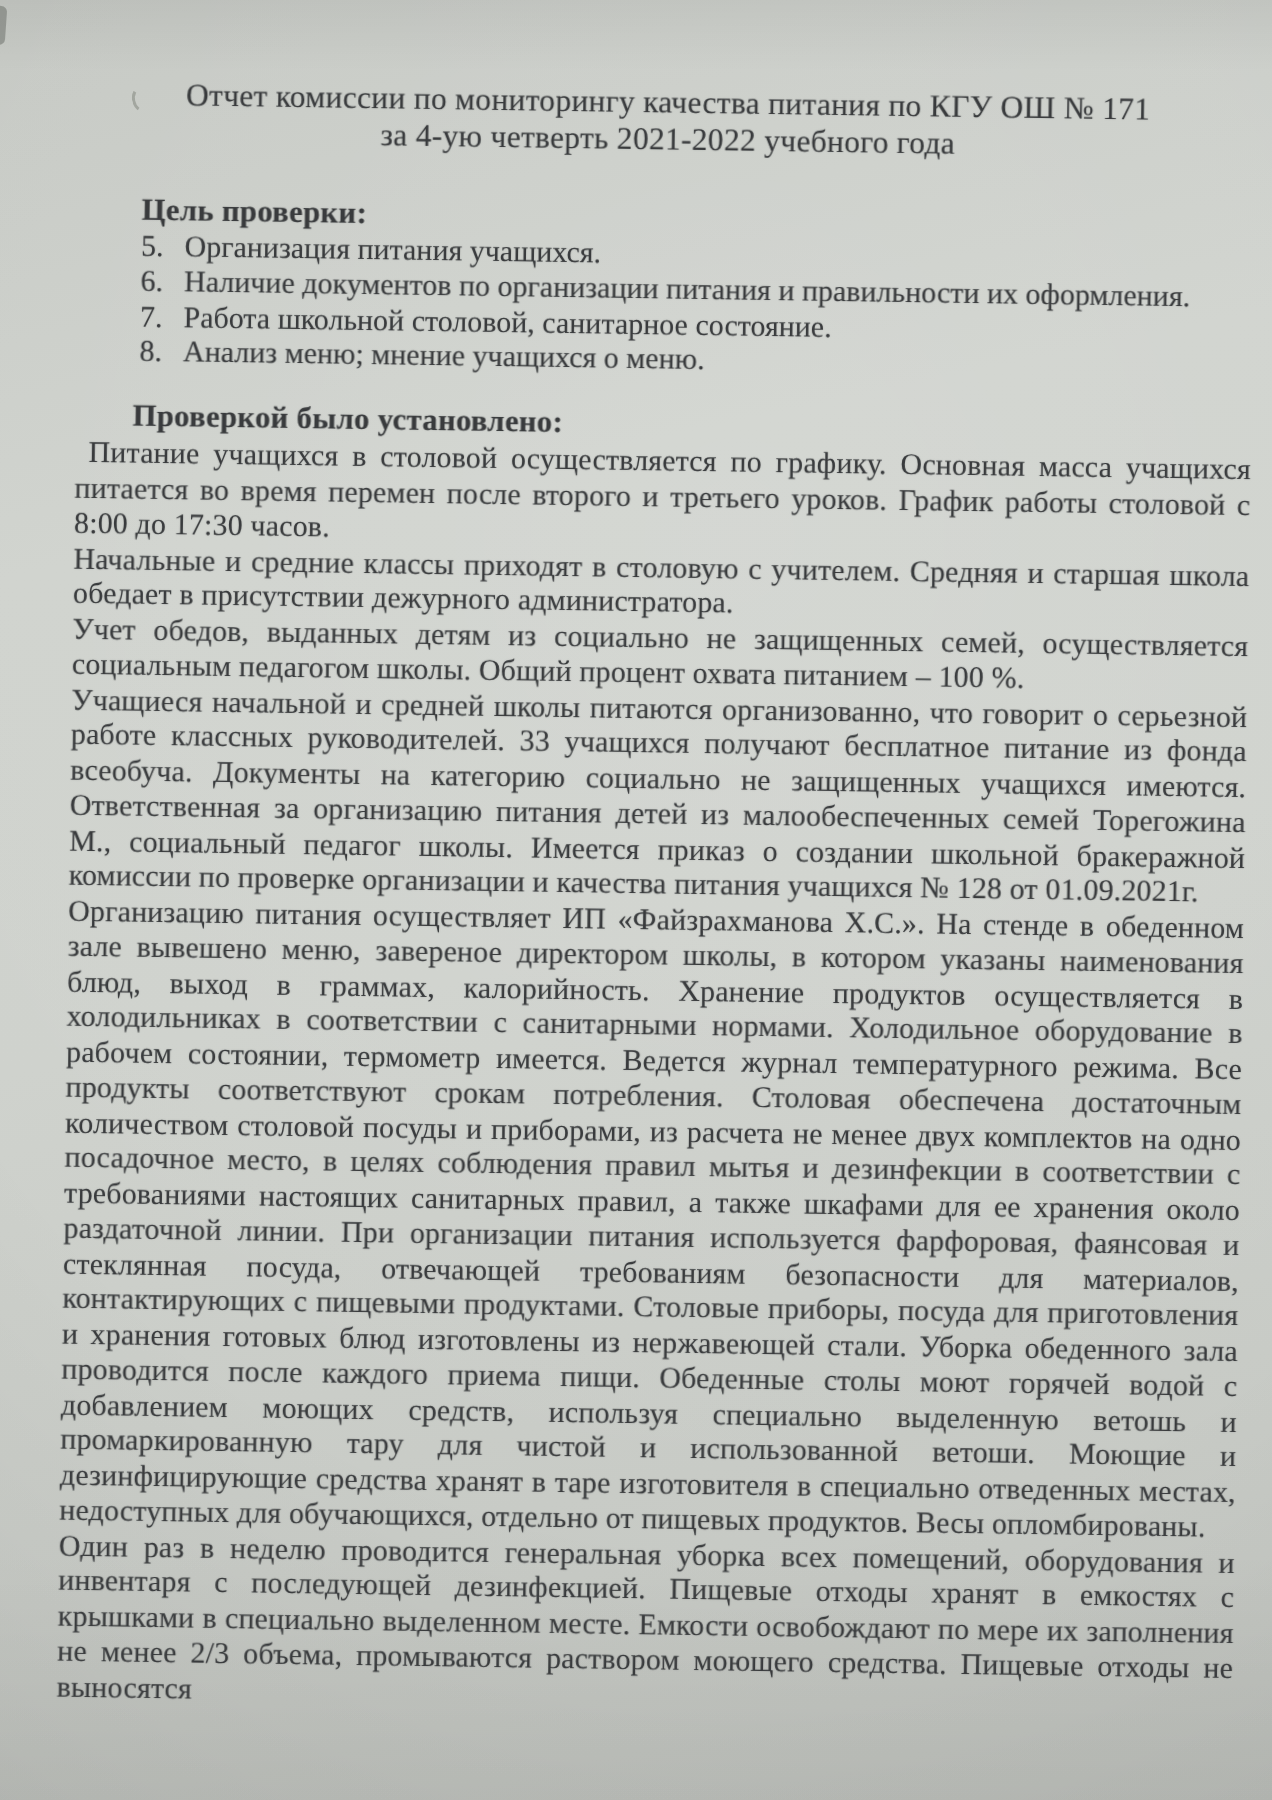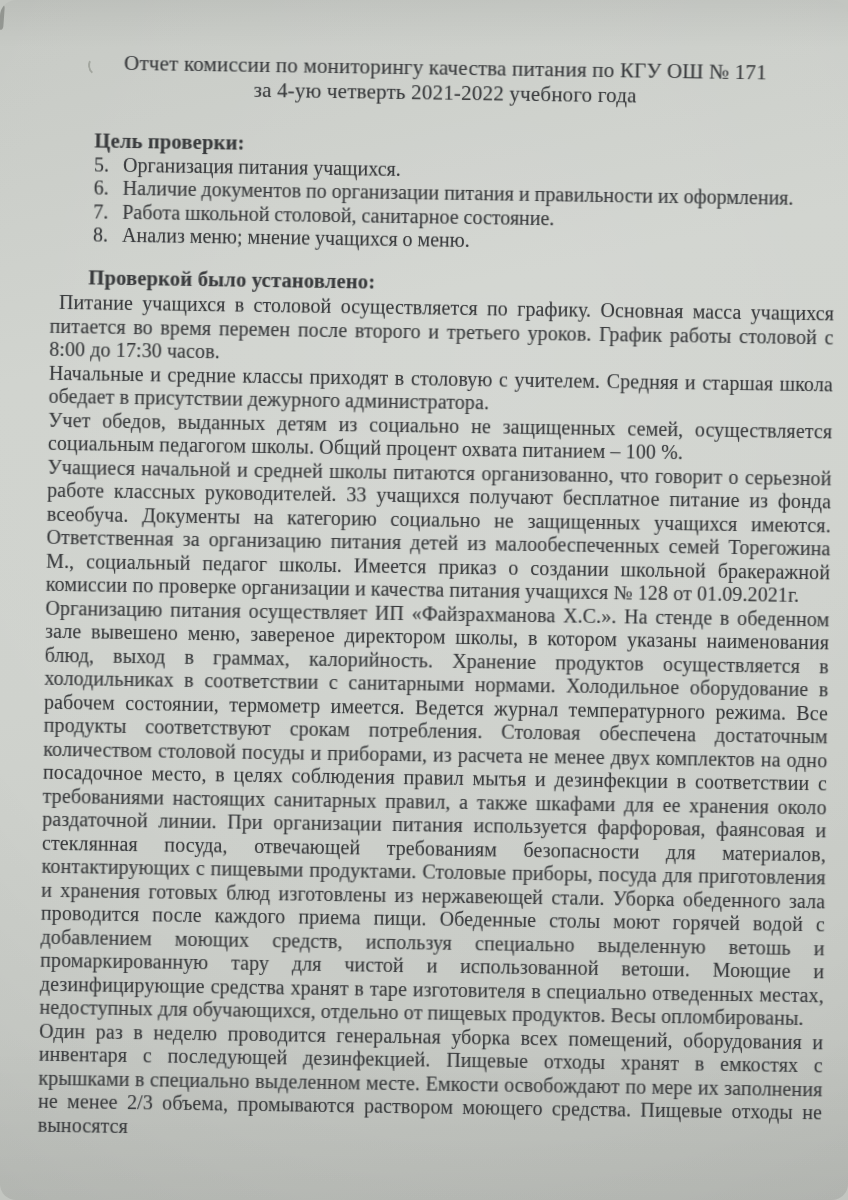--- a/index.html
+++ b/index.html
@@ -11,21 +11,20 @@
     background: #c3c6c1;
     font-family: "Liberation Serif", serif;
   }
   .photo {
     position: relative;
     width: 848px;
     height: 1200px;
     overflow: hidden;
     background:
       linear-gradient(168deg, #c6c9c4 0%, #d0d3ce 28%, #cfd2cd 52%, #c7cac5 82%, #c1c4bf 100%);
-    border-radius: 16px;
   }
   
   .paper-shading {
     position: absolute;
     inset: 0;
     background:
       radial-gradient(130% 100% at 58% 30%, rgba(255,255,255,0.10) 0%, rgba(255,255,255,0.04) 35%, rgba(0,0,0,0) 55%, rgba(0,0,0,0.045) 80%, rgba(0,0,0,0.10) 100%),
       linear-gradient(to bottom, rgba(0,0,0,0.05) 0%, rgba(0,0,0,0) 4%, rgba(0,0,0,0) 86%, rgba(0,0,0,0.05) 100%);
     pointer-events: none;
   }

